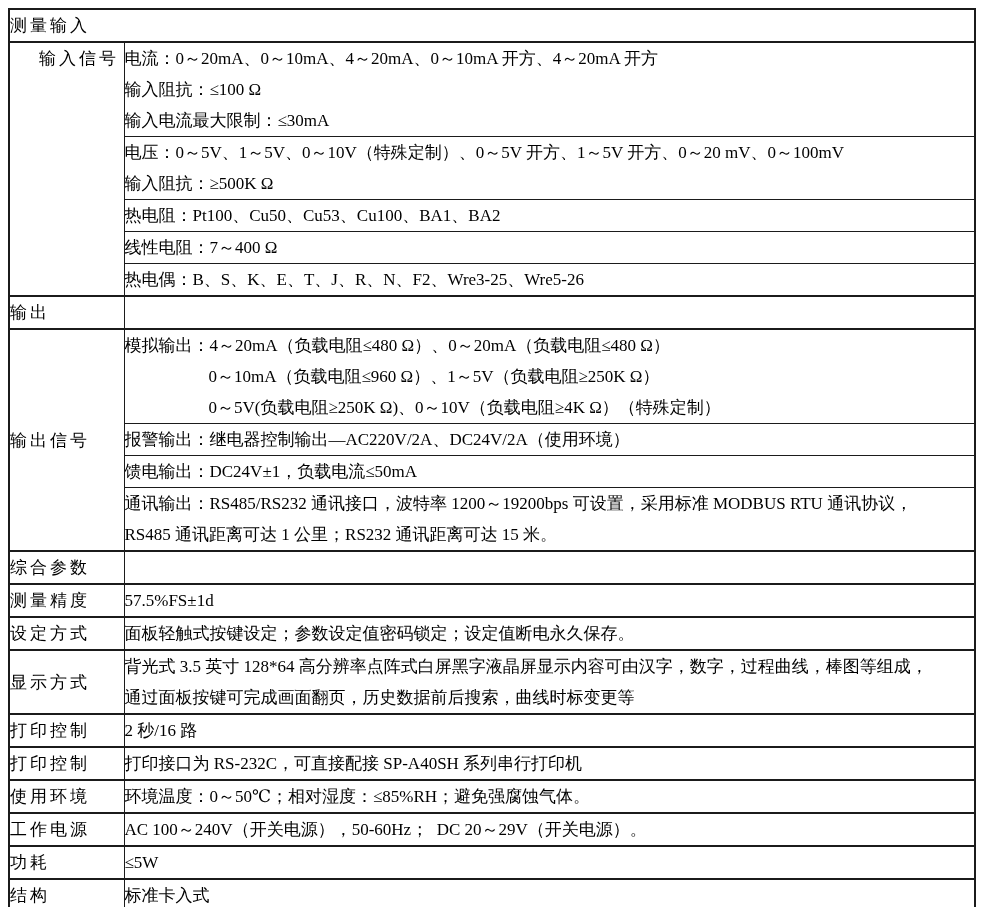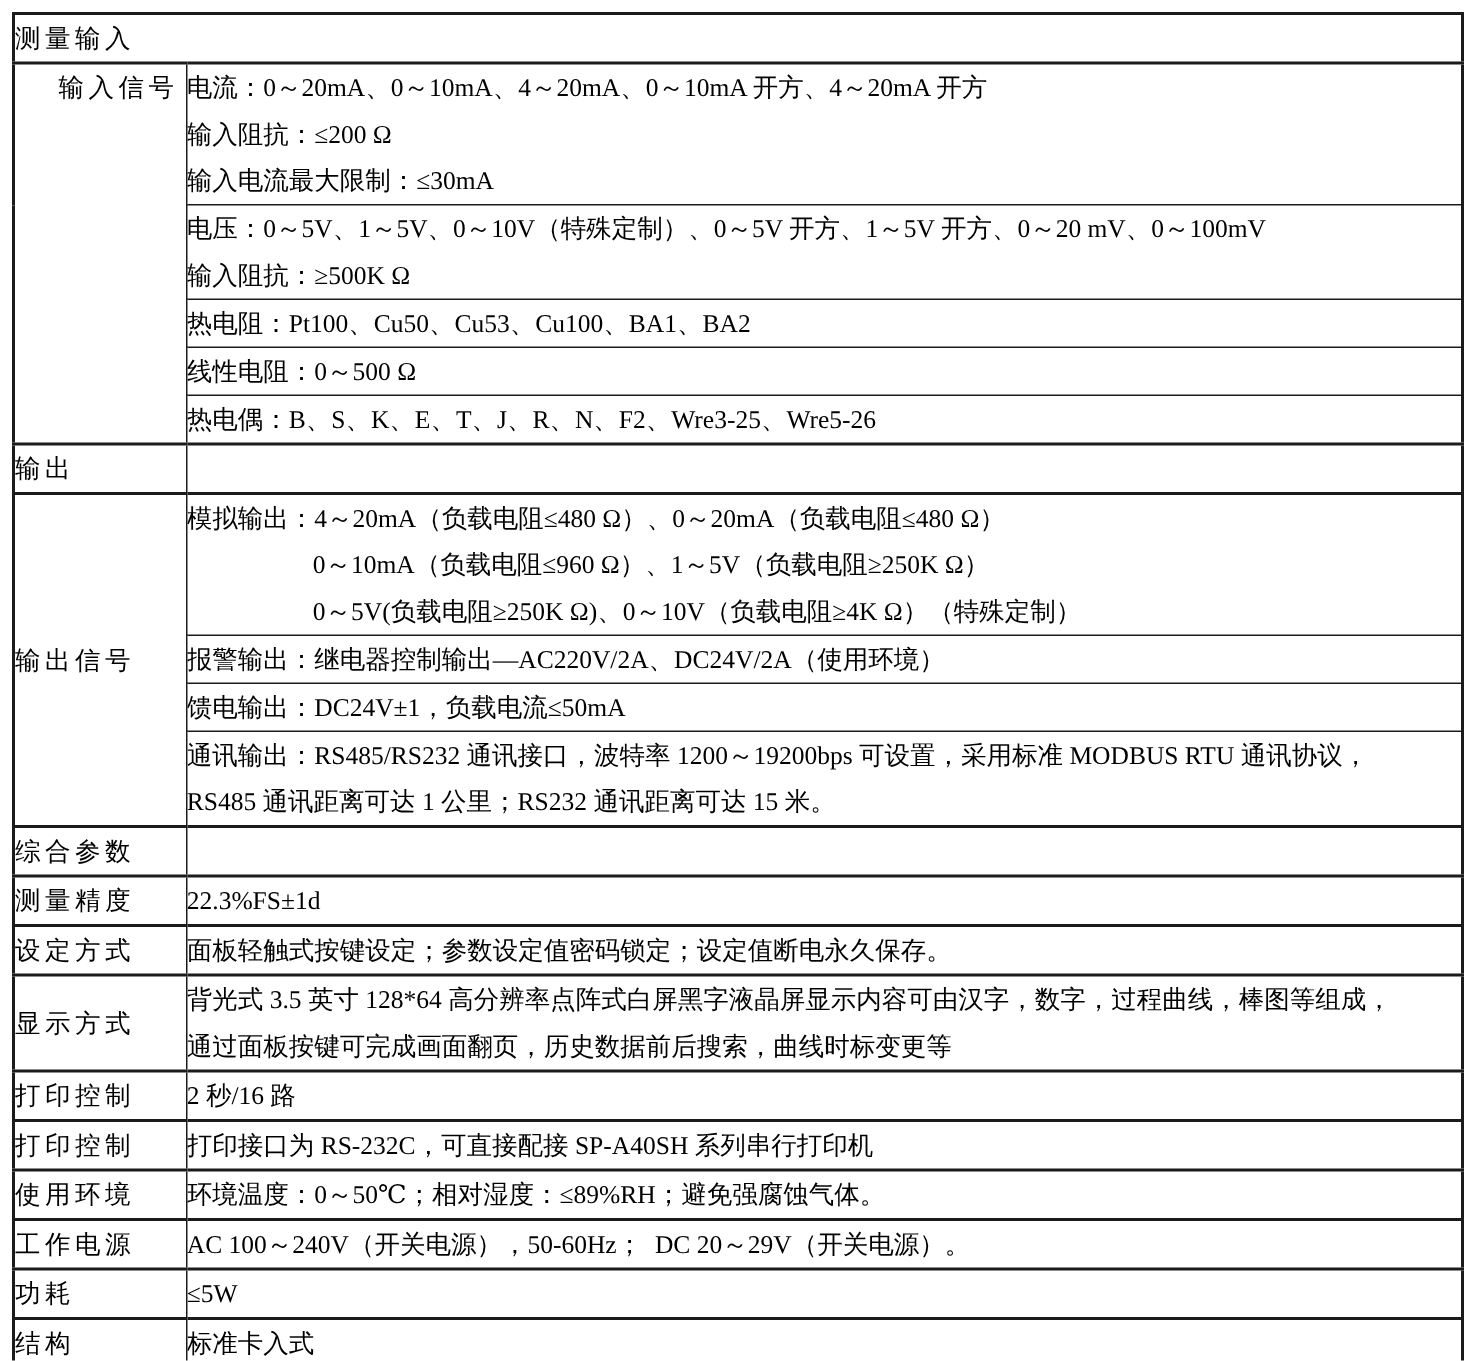--- a/index.html
+++ b/index.html
@@ -67,38 +67,38 @@
     <tbody>
 
       <tr>
         <td colspan="2" class="label">测量输入</td>
       </tr>
 
       <tr class="major">
         <td class="label top" rowspan="5">输入信号</td>
         <td class="val">
           <div class="line">电流：0～20mA、0～10mA、4～20mA、0～10mA 开方、4～20mA 开方</div>
-          <div class="line">输入阻抗：≤200 Ω</div>
+          <div class="line">输入阻抗：≤100 Ω</div>
           <div class="line">输入电流最大限制：≤30mA</div>
         </td>
       </tr>
       <tr>
         <td class="val">
           <div class="line">电压：0～5V、1～5V、0～10V（特殊定制）、0～5V 开方、1～5V 开方、0～20 mV、0～100mV</div>
           <div class="line">输入阻抗：≥500K Ω</div>
         </td>
       </tr>
       <tr>
         <td class="val">
           <div class="line">热电阻：Pt100、Cu50、Cu53、Cu100、BA1、BA2</div>
         </td>
       </tr>
       <tr>
         <td class="val">
-          <div class="line">线性电阻：0～500 Ω</div>
+          <div class="line">线性电阻：7～400 Ω</div>
         </td>
       </tr>
       <tr>
         <td class="val">
           <div class="line">热电偶：B、S、K、E、T、J、R、N、F2、Wre3-25、Wre5-26</div>
         </td>
       </tr>
 
       <tr class="major">
         <td class="label">输出</td>
@@ -135,21 +135,21 @@
       <tr class="major">
         <td class="label">综合参数</td>
         <td class="val">
           <div class="line"></div>
         </td>
       </tr>
 
       <tr class="major">
         <td class="label">测量精度</td>
         <td class="val">
-          <div class="line">22.3%FS±1d</div>
+          <div class="line">57.5%FS±1d</div>
         </td>
       </tr>
 
       <tr class="major">
         <td class="label">设定方式</td>
         <td class="val">
           <div class="line">面板轻触式按键设定；参数设定值密码锁定；设定值断电永久保存。</div>
         </td>
       </tr>
 
@@ -171,21 +171,21 @@
       <tr class="major">
         <td class="label">打印控制</td>
         <td class="val">
           <div class="line">打印接口为 RS-232C，可直接配接 SP-A40SH 系列串行打印机</div>
         </td>
       </tr>
 
       <tr class="major">
         <td class="label">使用环境</td>
         <td class="val">
-          <div class="line">环境温度：0～50℃；相对湿度：≤89%RH；避免强腐蚀气体。</div>
+          <div class="line">环境温度：0～50℃；相对湿度：≤85%RH；避免强腐蚀气体。</div>
         </td>
       </tr>
 
       <tr class="major">
         <td class="label">工作电源</td>
         <td class="val">
           <div class="line">AC 100～240V（开关电源），50-60Hz；  DC 20～29V（开关电源）。</div>
         </td>
       </tr>
 

